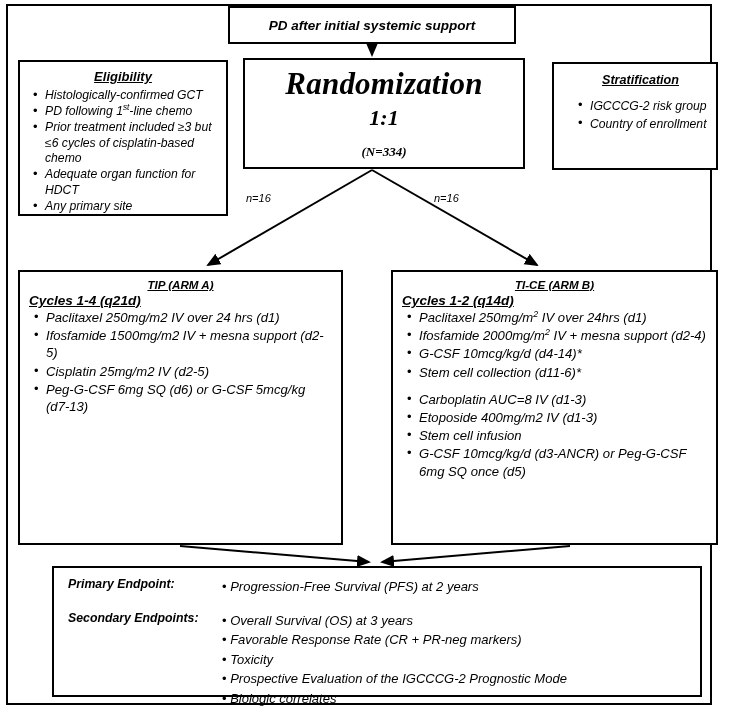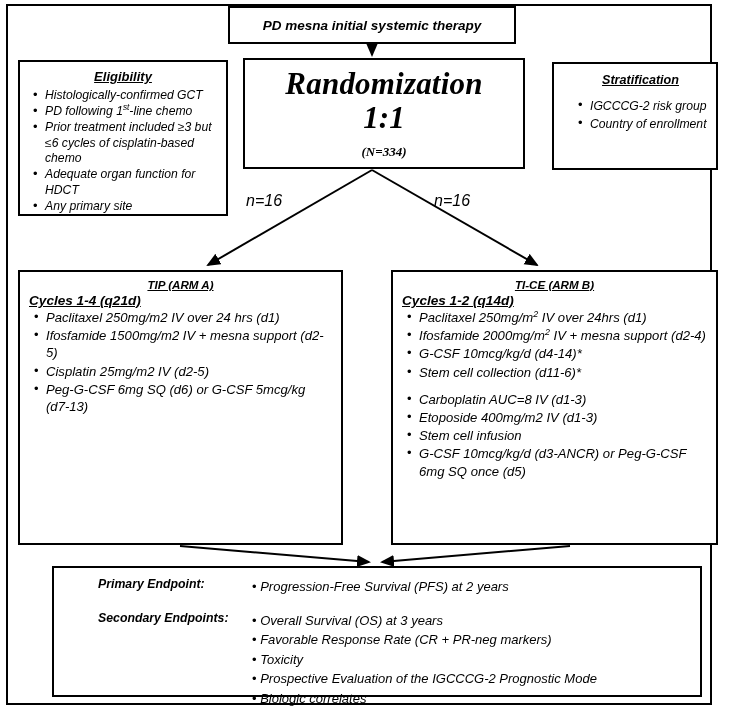--- a/index.html
+++ b/index.html
@@ -86,21 +86,21 @@
     align-items: center; justify-content: center;
   }
   #rand-box .r1 {
     font-family: "Liberation Serif", serif;
     font-weight: bold; font-style: italic;
     font-size: 31px; line-height: 34px; letter-spacing: 0.2px;
   }
   #rand-box .r2 {
     font-family: "Liberation Serif", serif;
     font-weight: bold; font-style: italic;
-    font-size: 31px; line-height: 34px;
+    font-size: 22px; line-height: 34px;
   }
   #rand-box .r3 {
     font-family: "Liberation Serif", serif;
     font-weight: bold; font-style: italic;
     font-size: 13px; margin-top: 9px;
   }
 
   
   #strat-box {
     left: 552px; top: 62px; width: 166px; height: 108px;
@@ -128,39 +128,39 @@
     text-decoration: underline; display: block; margin: 0 0 1px 0;
   }
   .arm ul.bul { font-size: 13.1px; line-height: 17.2px; }
   .arm .gap { height: 9px; }
 
   
   #endpoints-box {
     left: 52px; top: 566px; width: 650px; height: 131px;
     padding: 9px 0 0 0;
   }
-  .ep-row { display: flex; padding-left: 30px; }
+  .ep-row { display: flex; }
   .ep-label {
     width: 168px; flex: 0 0 168px;
     padding-left: 14px;
     font-size: 12.3px; font-weight: bold; font-style: italic;
     box-sizing: border-box;
   }
   .ep-items { flex: 1; }
   .ep-items .ep-item {
     font-size: 13px; font-style: italic;
     line-height: 19.5px; white-space: nowrap;
   }
   .ep-items .ep-item .b { font-style: normal; }
   .ep-spacer { height: 14px; }
 
   
   .nlabel {
     position: absolute;
-    font-size: 16px; font-style: italic;
+    font-size: 11px; font-style: italic;
   }
   #n-left { left: 246px; top: 192px; }
   #n-right { left: 434px; top: 192px; }
 
   svg.overlay {
     position: absolute; left: 0; top: 0;
     width: 742px; height: 718px;
     pointer-events: none;
   }
   sup { font-size: 0.68em; vertical-align: super; line-height: 0; }
@@ -184,21 +184,21 @@
     <line x1="372" y1="170" x2="208" y2="265" stroke="#000" stroke-width="2" marker-end="url(#arrowhead)"></line>
 
     <line x1="372" y1="170" x2="537" y2="265" stroke="#000" stroke-width="2" marker-end="url(#arrowhead)"></line>
 
     <line x1="180" y1="546" x2="369" y2="562" stroke="#000" stroke-width="2" marker-end="url(#arrowhead)"></line>
 
     <line x1="570" y1="546" x2="382" y2="562" stroke="#000" stroke-width="2" marker-end="url(#arrowhead)"></line>
   </svg>
 
   <div class="box" id="pd-box">
-    <span class="t">PD mesna initial systemic therapy</span>
+    <span class="t">PD after initial systemic support</span>
   </div>
 
   <div class="box" id="elig-box">
     <span class="hdr">Eligibility</span>
     <ul class="bul">
       <li>Histologically-confirmed GCT</li>
       <li>PD following 1<sup>st</sup>-line chemo</li>
       <li>Prior treatment included ≥3 but ≤6 cycles of cisplatin-based chemo</li>
       <li>Adequate organ function for HDCT</li>
       <li>Any primary site</li>

